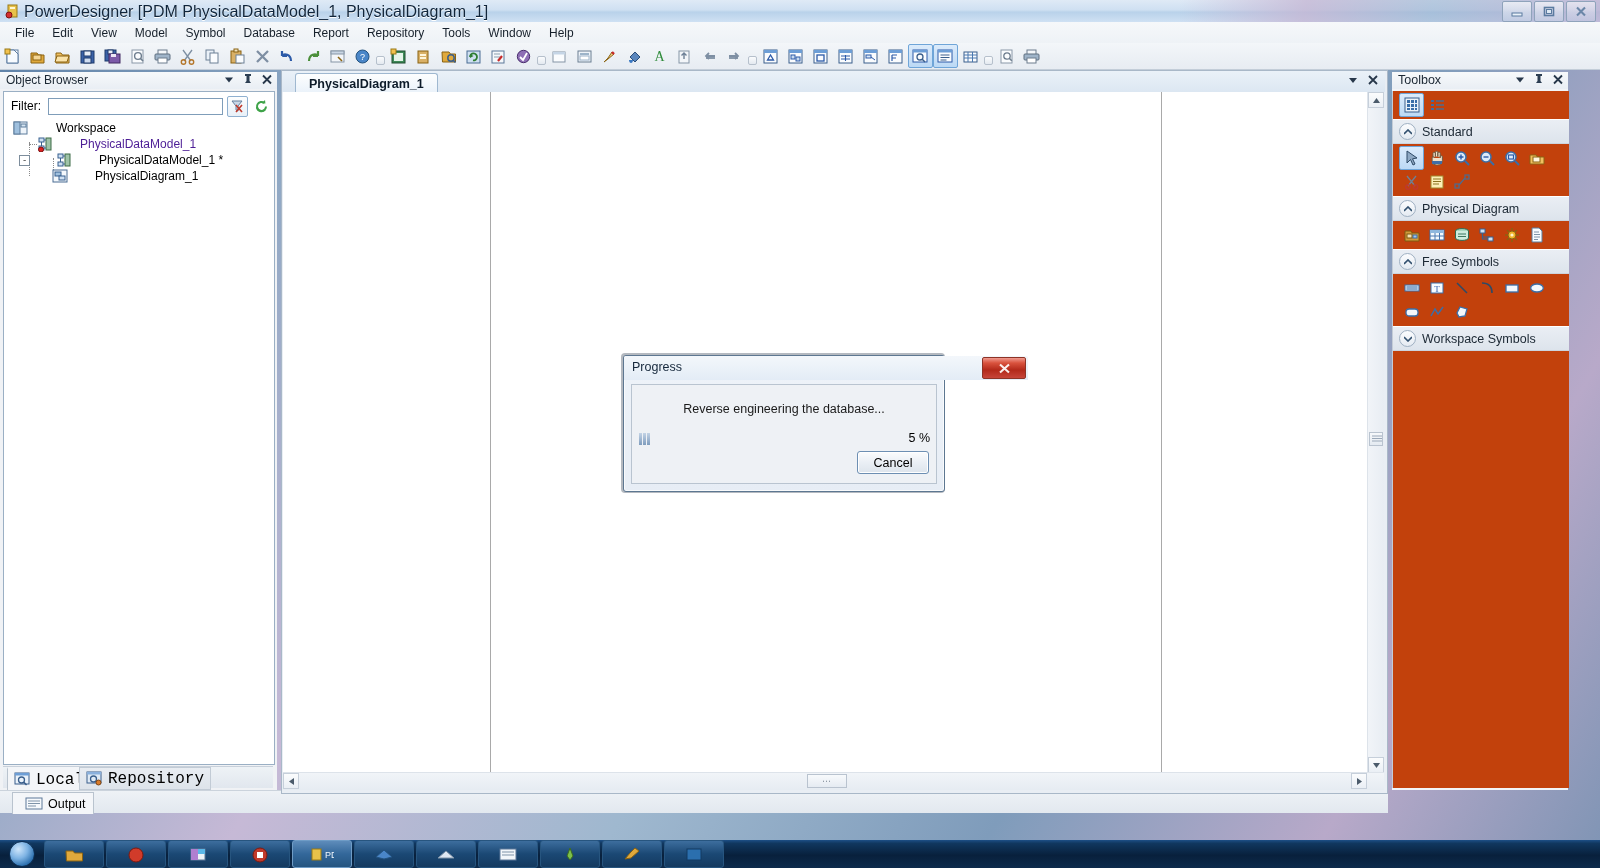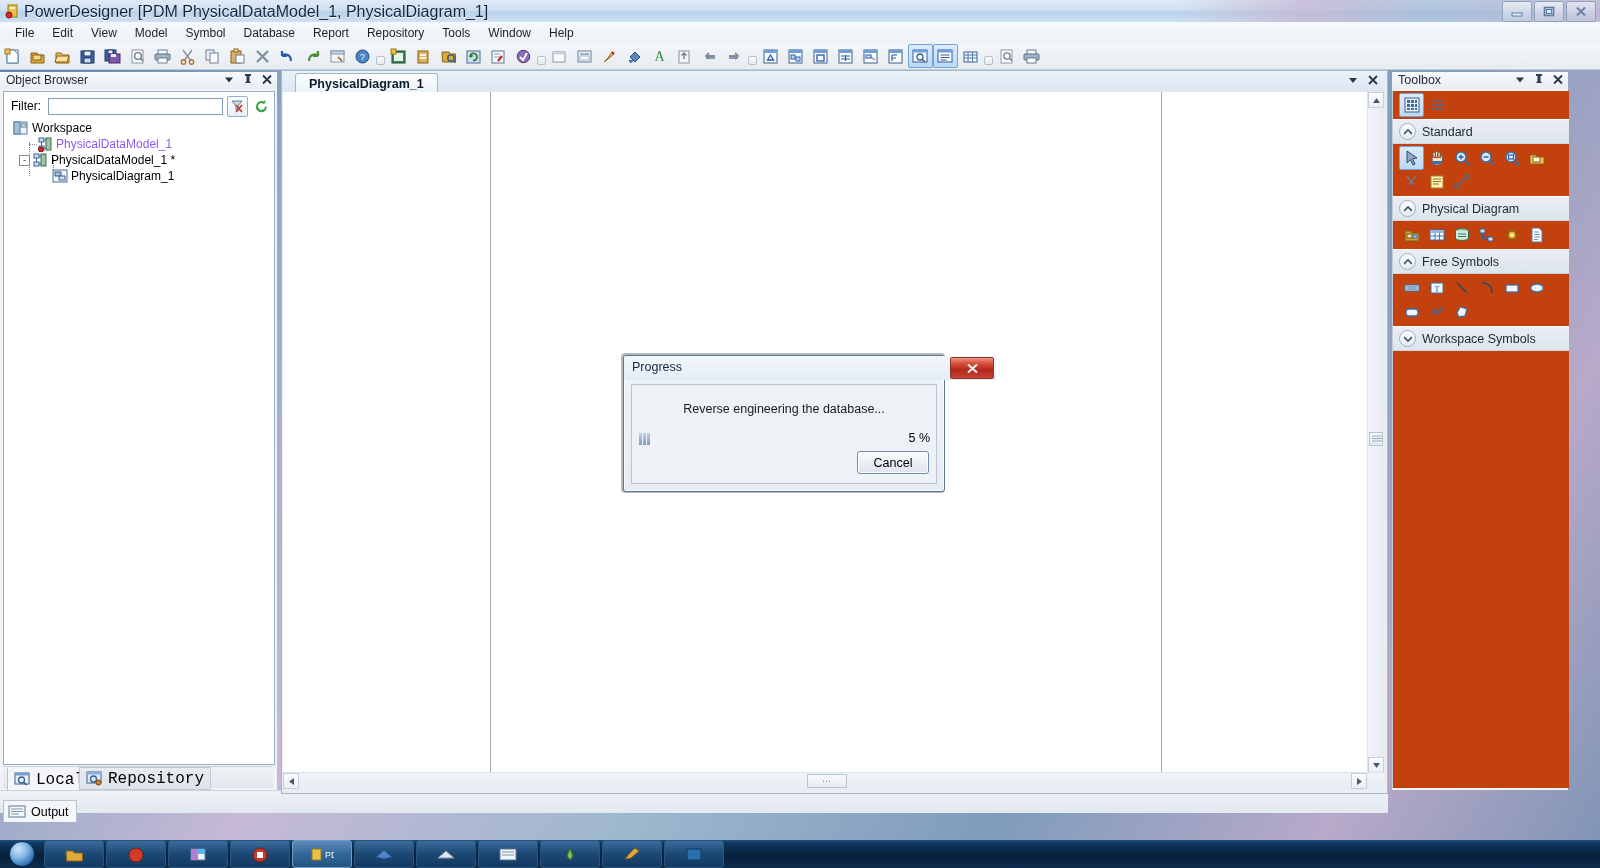--- a/index.html
+++ b/index.html
@@ -65,45 +65,45 @@
     background:#fff;border:1px solid #9aafc4;}
   .filter-row{position:absolute;left:2px;top:3px;width:266px;height:22px;display:flex;align-items:center;}
   .filter-lbl{width:38px;font-size:12px;padding-left:5px;color:#000;}
   .filter-inp{width:180px;height:17px;border:1px solid #7f9db9;background:#fff;
     font-family:"Liberation Sans",sans-serif;font-size:12px;padding:0 2px;box-sizing:border-box;}
   .fbtn{width:19px;height:19px;margin-left:4px;display:flex;align-items:center;justify-content:center;
     border:1px solid transparent;border-radius:2px;}
   .fbtn.framed{border:1px solid #8fb0d0;background:linear-gradient(180deg,#fdfefe,#e8f0f8);}
 
   .tree{position:absolute;left:0;top:28px;width:270px;}
-  .trow{position:relative;height:16px;display:flex;align-items:center;white-space:nowrap;}
+  .trow{position:relative;height:16px;display:flex;align-items:center;white-space:nowrap;gap:24px;}
   .trow .txt{font-size:12px;line-height:16px;}
   .tico{width:16px;height:15px;margin-right:3px;display:block;flex:none;}
-  .lnk{color:#8b5cf6;}
+  .lnk{color:#4c1d95;}
   .twist{width:9px;height:9px;border:1px solid #7d8d9c;background:#fff;
     display:flex;align-items:center;justify-content:center;font-size:9px;line-height:7px;
     color:#333;flex:none;margin-right:2px;font-family:"DejaVu Sans",sans-serif;}
 
   
   .guide{position:absolute;border-left:1px dotted #8a8a8a;}
   .guideh{position:absolute;border-top:1px dotted #8a8a8a;}
 
   
   .obtabs{position:absolute;left:3px;top:694px;width:270px;height:21px;
     background:linear-gradient(180deg,#eef2f6,#e1e7ee);border-top:1px solid #c8d0da;}
   .obtab{position:absolute;top:0;height:21px;display:flex;align-items:center;
     padding:0 6px;font-family:"Liberation Mono",monospace;font-size:16px;}
   .obtab.active{background:#f3f5f8;border:1px solid #b9c3ce;border-top:2px solid #f3f5f8;border-bottom:none;}
   .obtab.inactive{background:linear-gradient(180deg,#e9edf2,#dde3ea);border:1px solid #c2cbd5;}
 
   
   .outstrip{position:absolute;left:0;top:790px;width:1388px;height:22px;
     background:linear-gradient(180deg,#eef2f6,#e2e8ef);border-top:1px solid #cbd3dc;}
-  .outtab{position:absolute;left:3px;top:1px;height:21px;display:flex;align-items:center;
-    padding:0 7px 0 4px;background:#f4f6f9;border:1px solid #b9c3ce;border-bottom:none;font-size:12.5px;margin-top:8px;}
+  .outtab{position:absolute;left:12px;top:1px;height:21px;display:flex;align-items:center;
+    padding:0 7px 0 12px;background:#f4f6f9;border:1px solid #b9c3ce;border-bottom:none;font-size:12.5px;}
 
   
   .center{position:absolute;left:281px;top:70px;width:1105px;height:722px;
     background:#e9eef4;border:1px solid #a9b8c8;}
   .dtabs{position:absolute;left:0;top:0;width:1103px;height:21px;
     background:linear-gradient(180deg,#eaf1f8,#dce7f2);}
   .dtab{position:absolute;left:13px;top:2px;height:19px;padding:0 13px;
     display:flex;align-items:center;font-size:12.5px;font-weight:bold;color:#0d1b29;
     background:linear-gradient(180deg,#fdfefe,#eaf2fa);
     border:1px solid #9fb8d0;border-bottom:none;border-radius:3px 3px 0 0;}
@@ -167,21 +167,21 @@
     border-color:#6f9cc6;}
 
   
   .dlgshadow{position:absolute;left:621px;top:353px;width:324px;height:140px;
     background:rgba(40,55,75,.35);border-radius:4px;filter:blur(0px);}
   .dlg{position:absolute;left:623px;top:355px;width:320px;height:135px;
     background:linear-gradient(180deg,#eef3f9 0%,#e7edf5 100%);
     border:1px solid #5d7791;border-radius:3px;
     box-shadow:0 0 0 1px rgba(255,255,255,.7) inset;}
   .dlg-tb{position:absolute;left:0;top:0;width:372px;height:24px;
-    background:linear-gradient(180deg,#f3f7fb 0%,#e3ecf6 100%);border-radius:2px 2px 0 0;}
+    background:linear-gradient(180deg,#f3f7fb 0%,#e3ecf6 100%);border-radius:2px 2px 0 0;padding-left:32px;}
   .dlg-title{position:absolute;left:8px;top:4px;font-size:12.5px;color:#16283c;}
   .dlg-close{position:absolute;right:2px;top:1px;width:42px;height:20px;border-radius:2px;
     background:linear-gradient(180deg,#f09a8f 0%,#d9523d 25%,#b2291a 60%,#c6453a 100%);
     border:1px solid #8d3326;display:flex;align-items:center;justify-content:center;}
   .dlg-inner{position:absolute;left:7px;top:28px;width:304px;height:98px;
     background:#eef1f5;border:1px solid #b9c4d0;}
   .dlg-msg{position:absolute;left:0;top:17px;width:304px;text-align:center;font-size:12.5px;color:#1a1a1a;}
   .pbar{position:absolute;left:7px;top:48px;width:252px;height:12px;}
   .pbar .fillwrap{position:absolute;left:0;top:0;height:12px;display:flex;gap:1px;overflow:hidden;}
   .pbar .seg{width:3px;height:12px;background:linear-gradient(180deg,#c3d3e6,#7e9cbd);}

